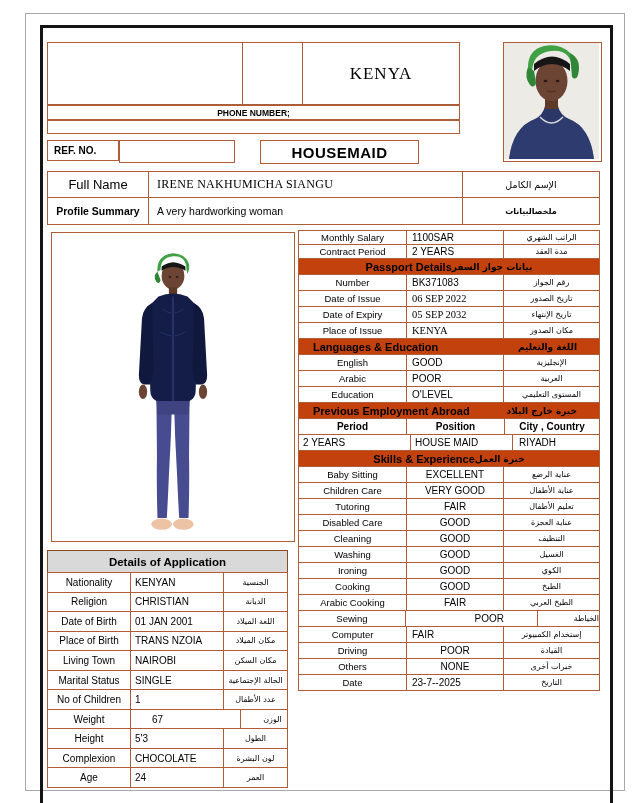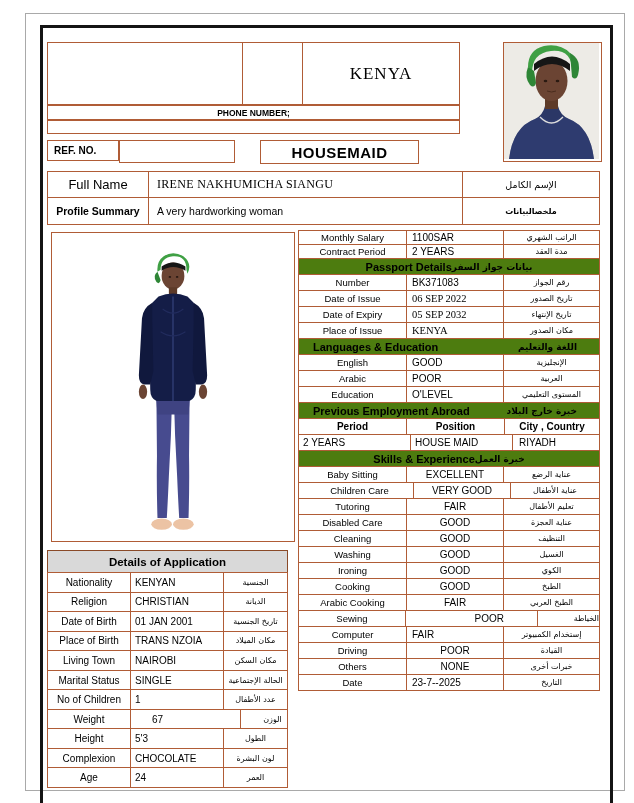--- a/index.html
+++ b/index.html
@@ -64,21 +64,21 @@
   .right-col{left:298px;top:230px;width:302px;height:461px;display:flex;flex-direction:column;}
   .rrow{display:flex;border:1px solid #b05c36;box-sizing:border-box;min-height:0;}
   .right-col > div + div{margin-top:-1px;}
   .cl{width:107px;border-right:1px solid #b05c36;display:flex;align-items:center;
       justify-content:center;font-size:9.5px;}
   .cv{width:97px;border-right:1px solid #b05c36;display:flex;align-items:center;
       padding-left:5px;font-size:10px;box-sizing:border-box;}
   .ca{flex:1;display:flex;align-items:center;justify-content:center;}
   .center-row .cv{justify-content:center;padding-left:0;}
   .serif-row .cv{font-family:"Liberation Serif",serif;font-size:10.5px;}
-  .srow{background:#4d7c0f;display:flex;align-items:center;font-weight:bold;
+  .srow{background:#c2410c;display:flex;align-items:center;font-weight:bold;
         border:1px solid #b05c36;box-sizing:border-box;font-size:11px;}
   .srow .en{font-size:11px;font-weight:bold;}
   .srow .sar{font-family:"DejaVu Sans",sans-serif;font-size:9px;font-weight:bold;direction:rtl;}
   .sec-center{justify-content:center;}
   .sec-split{justify-content:space-between;padding:0 22px 0 14px;}
   .c3{display:flex;border:1px solid #b05c36;box-sizing:border-box;}
   .c3 .t1{width:107px;border-right:1px solid #b05c36;display:flex;align-items:center;
           padding-left:4px;font-size:10px;}
   .c3 .t2{width:97px;border-right:1px solid #b05c36;display:flex;align-items:center;
           padding-left:4px;font-size:10px;}
@@ -170,21 +170,21 @@
 
       <div class="drow" style="flex: 1 1 0px;">
         <div class="dl">Religion</div>
         <div class="dv">CHRISTIAN</div>
         <div class="da ar">الديانة</div>
       </div>
 
       <div class="drow center-row" style="flex: 1 1 0px;">
         <div class="dl">Date of Birth</div>
         <div class="dv">01 JAN 2001</div>
-        <div class="da ar">تاريخ الجنسية</div>
+        <div class="da ar">اللغة الميلاد</div>
       </div>
 
       <div class="drow" style="flex: 1 1 0px;">
         <div class="dl">Place of Birth</div>
         <div class="dv">TRANS NZOIA</div>
         <div class="da ar">مكان الميلاد</div>
       </div>
 
       <div class="drow" style="flex: 1 1 0px;">
         <div class="dl">Living Town</div>
@@ -317,21 +317,21 @@
       <span class="en">Skills &amp; Experience</span>
       <span class="sar">خبرة العمل</span>
     </div>
 
     <div class="rrow center-row" style="flex: 1 1 0px;">
       <div class="cl">Baby Sitting</div>
       <div class="cv">EXCELLENT</div>
       <div class="ca ar">عناية الرضع</div>
     </div>
 
-    <div class="rrow center-row" style="flex: 1 1 0px; padding-left: 7px;">
+    <div class="rrow center-row" style="flex: 1 1 0px;">
       <div class="cl">Children Care</div>
       <div class="cv">VERY GOOD</div>
       <div class="ca ar">عناية الأطفال</div>
     </div>
 
     <div class="rrow center-row" style="flex: 1 1 0px;">
       <div class="cl">Tutoring</div>
       <div class="cv">FAIR</div>
       <div class="ca ar">تعليم الأطفال</div>
     </div>

